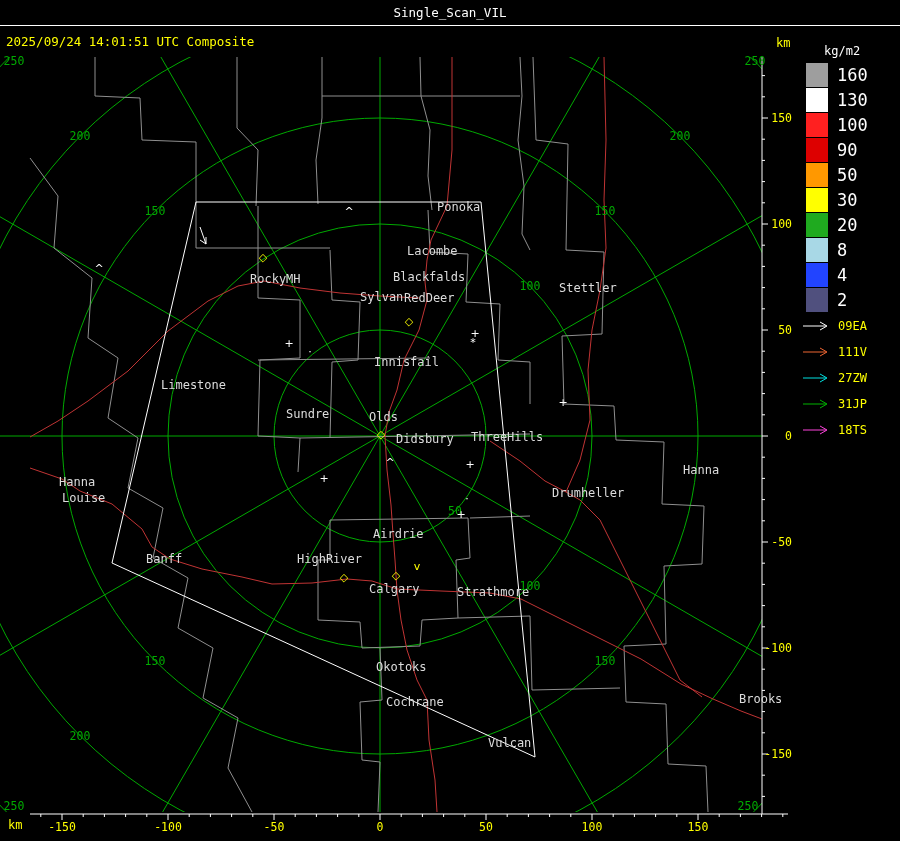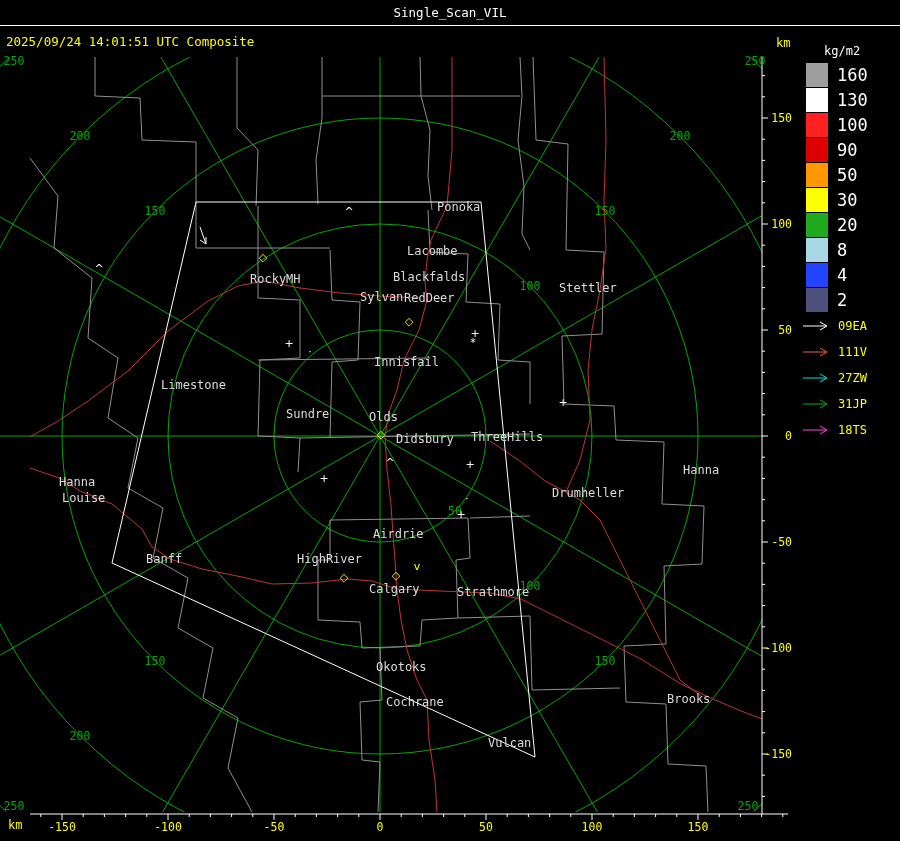--- a/index.html
+++ b/index.html
@@ -191,21 +191,21 @@
     <div class="city" style="left: 59px; top: 475px; color: rgb(220, 220, 220);">Hanna</div>
     <div class="city" style="left: 62px; top: 491px; color: rgb(220, 220, 220);">Louise</div>
     <div class="city" style="left: 552px; top: 486px; color: rgb(220, 220, 220);">Drumheller</div>
     <div class="city" style="left: 146px; top: 552px; color: rgb(220, 220, 220);">Banff</div>
     <div class="city" style="left: 373px; top: 527px; color: rgb(220, 220, 220);">Airdrie</div>
     <div class="city" style="left: 297px; top: 552px; color: rgb(220, 220, 220);">HighRiver</div>
     <div class="city" style="left: 369px; top: 582px; color: rgb(220, 220, 220);">Calgary</div>
     <div class="city" style="left: 457px; top: 585px; color: rgb(220, 220, 220);">Strathmore</div>
     <div class="city" style="left: 376px; top: 660px; color: rgb(220, 220, 220);">Okotoks</div>
     <div class="city" style="left: 386px; top: 695px; color: rgb(220, 220, 220);">Cochrane</div>
-    <div class="city" style="left: 656px; top: 692px; color: rgb(220, 220, 220); padding-left: 11px;">Brooks</div>
+    <div class="city" style="left: 728px; top: 692px; color: rgb(220, 220, 220); padding-left: 11px;">Brooks</div>
     <div class="city" style="left: 488px; top: 736px; color: rgb(220, 220, 220);">Vulcan</div>
     <div class="rlab" style="left: 530px; top: 286px; color: rgb(0, 170, 0);">100</div>
     <div class="rlab" style="left: 605px; top: 211px; color: rgb(0, 170, 0);">150</div>
     <div class="rlab" style="left: 680px; top: 136px; color: rgb(0, 170, 0);">200</div>
     <div class="rlab" style="left: 755px; top: 61px; color: rgb(0, 170, 0);">250</div>
     <div class="rlab" style="left: 155px; top: 211px; color: rgb(0, 170, 0);">150</div>
     <div class="rlab" style="left: 80px; top: 136px; color: rgb(0, 170, 0);">200</div>
     <div class="rlab" style="left: 14px; top: 61px; color: rgb(0, 170, 0);">250</div>
     <div class="rlab" style="left: 455px; top: 511px; color: rgb(0, 170, 0);">50</div>
     <div class="rlab" style="left: 530px; top: 586px; color: rgb(0, 170, 0);">100</div>

